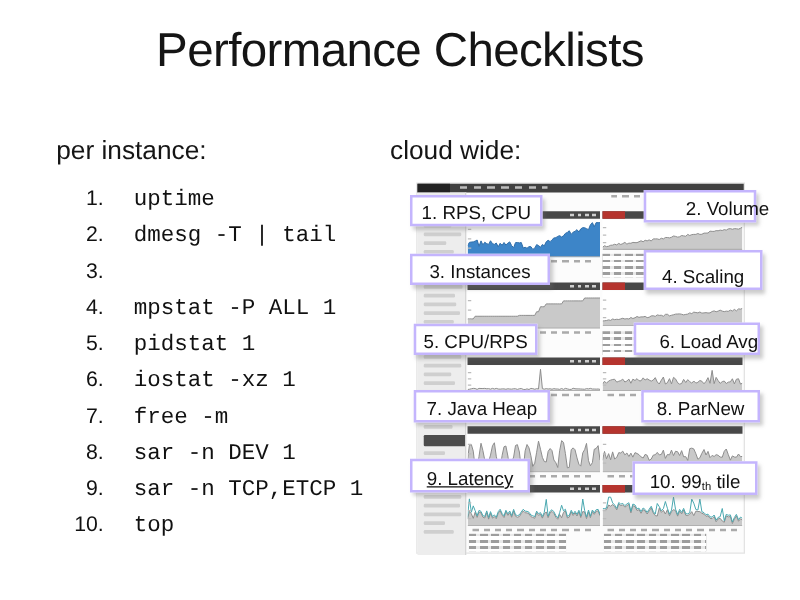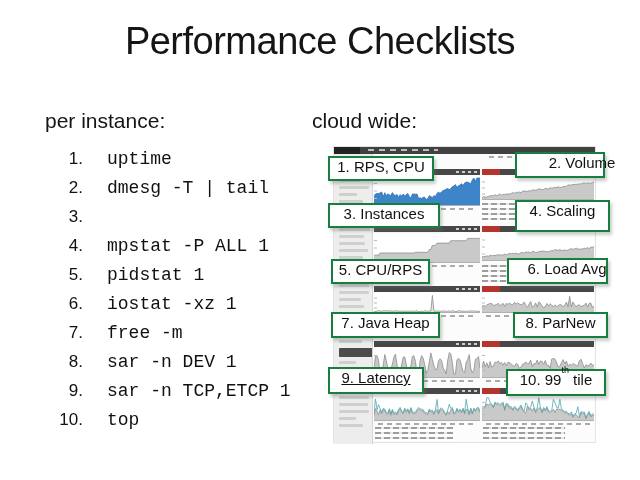--- a/index.html
+++ b/index.html
@@ -37,22 +37,22 @@
   .rowbar .enddots{display:block;float:right;width:22px;height:2px;margin:2px 2px 0 0;
            background:repeating-linear-gradient(90deg,#cfcfcf 0 3px,transparent 3px 6px);}
   .chartcell{position:absolute;background:#ffffff;overflow:hidden;}
   .dashrow{position:absolute;height:2px;
            background:repeating-linear-gradient(90deg,#aaaaaa 0 5px,transparent 5px 9px);}
   .stats{position:absolute;background:
            repeating-linear-gradient(180deg,transparent 0 2px,#fff 2px 5px),
            repeating-linear-gradient(90deg,#9d9d9d 0 6px,#e9e9e9 6px 9px);}
 
   
-  .callout{position:absolute;background:#fff;border:2px solid #15803d;box-sizing:border-box;
-           display:flex;align-items:flex-start;justify-content:center;z-index:5;
+  .callout{position:absolute;background:#fff;border:2px solid #c4b5fd;box-sizing:border-box;
+           display:flex;align-items:flex-end;justify-content:center;z-index:5;
            font-size:15px;color:#111;white-space:pre;box-shadow:2px 3px 3px rgba(110,110,110,0.35);}
   .callout sup{font-size:9px;line-height:1;margin-top:-5px;}
   .b1{left:328px;top:156px;width:106px;height:25px;}
   .b2{left:515px;top:152px;width:90px;height:26px;padding-left:44px;}
   .b3{left:328px;top:203px;width:112px;height:25px;}
   .b4{left:515px;top:200px;width:95px;height:32px;}
   .b5{left:331px;top:259px;width:99px;height:25px;}
   .b6{left:507px;top:258px;width:101px;height:26px;padding-left:19px;}
   .b7{left:331px;top:312px;width:109px;height:26px;}
   .b8{left:513px;top:312px;width:95px;height:26px;}

